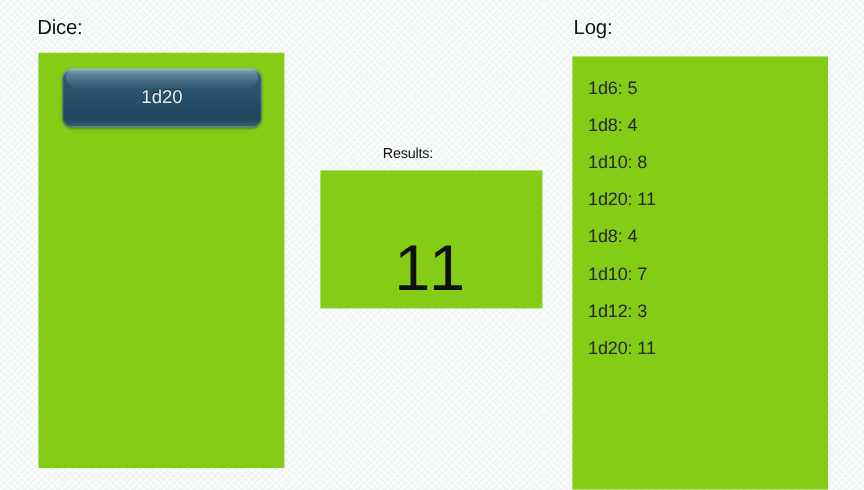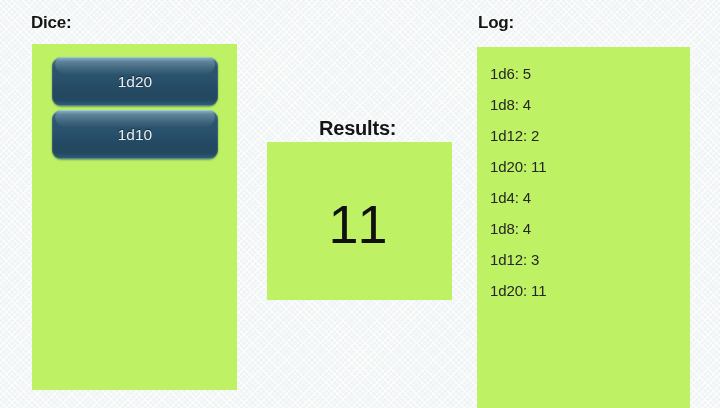--- a/index.html
+++ b/index.html
@@ -28,27 +28,27 @@
 
   
   .heading {
     position: absolute;
     font-size: 17px;
     line-height: 20px;
     letter-spacing: -0.2px;
     color: #141414;
     white-space: nowrap;
   }
-  .heading.bold { font-weight: bold; }
-  .heading.regular { font-weight: bold; font-size: 20px; }
+  .heading.bold { font-weight: normal; }
+  .heading.regular { font-weight: normal; font-size: 12px; }
 
   
   .panel {
     position: absolute;
-    background-color: #bef264;
+    background-color: #84cc16;
   }
 
   
   #dice-heading { left: 31px; top: 13px; }
 
   #dice-panel {
     left: 32px;
     top: 44px;
     width: 205px;
     height: 346px;
@@ -110,21 +110,21 @@
     z-index: 2;
   }
 
   
   #results-heading { left: 319px; top: 118px; }
 
   #results-panel {
     left: 267px;
     top: 142px;
     width: 185px;
-    height: 158px;
+    height: 115px;
   }
 
   #results-value {
     position: absolute;
     left: 0;
     right: 0;
     top: 55px;
     text-align: center;
     font-size: 54px;
     line-height: 54px;
@@ -165,40 +165,37 @@
 
 <div id="app">
 
   <div class="heading bold" id="dice-heading">Dice:</div>
 
   <div class="panel" id="dice-panel">
     <div id="dice-list">
       <button class="dice-button">
         <span class="dice-label">1d20</span>
       </button>
-      <button class="dice-button">
-        <span class="dice-label">1d10</span>
-      </button>
     </div>
   </div>
 
   <div class="heading regular" id="results-heading">Results:</div>
 
   <div class="panel" id="results-panel">
     <div id="results-value">11</div>
   </div>
 
   <div class="heading bold" id="log-heading">Log:</div>
 
   <div class="panel" id="log-panel">
     <ul id="log-list">
       <li>1d6: 5</li>
       <li>1d8: 4</li>
-      <li>1d12: 2</li>
+      <li>1d10: 8</li>
       <li>1d20: 11</li>
-      <li>1d4: 4</li>
       <li>1d8: 4</li>
+      <li>1d10: 7</li>
       <li>1d12: 3</li>
       <li>1d20: 11</li>
     </ul>
   </div>
 
 </div>
 
 </body></html>

